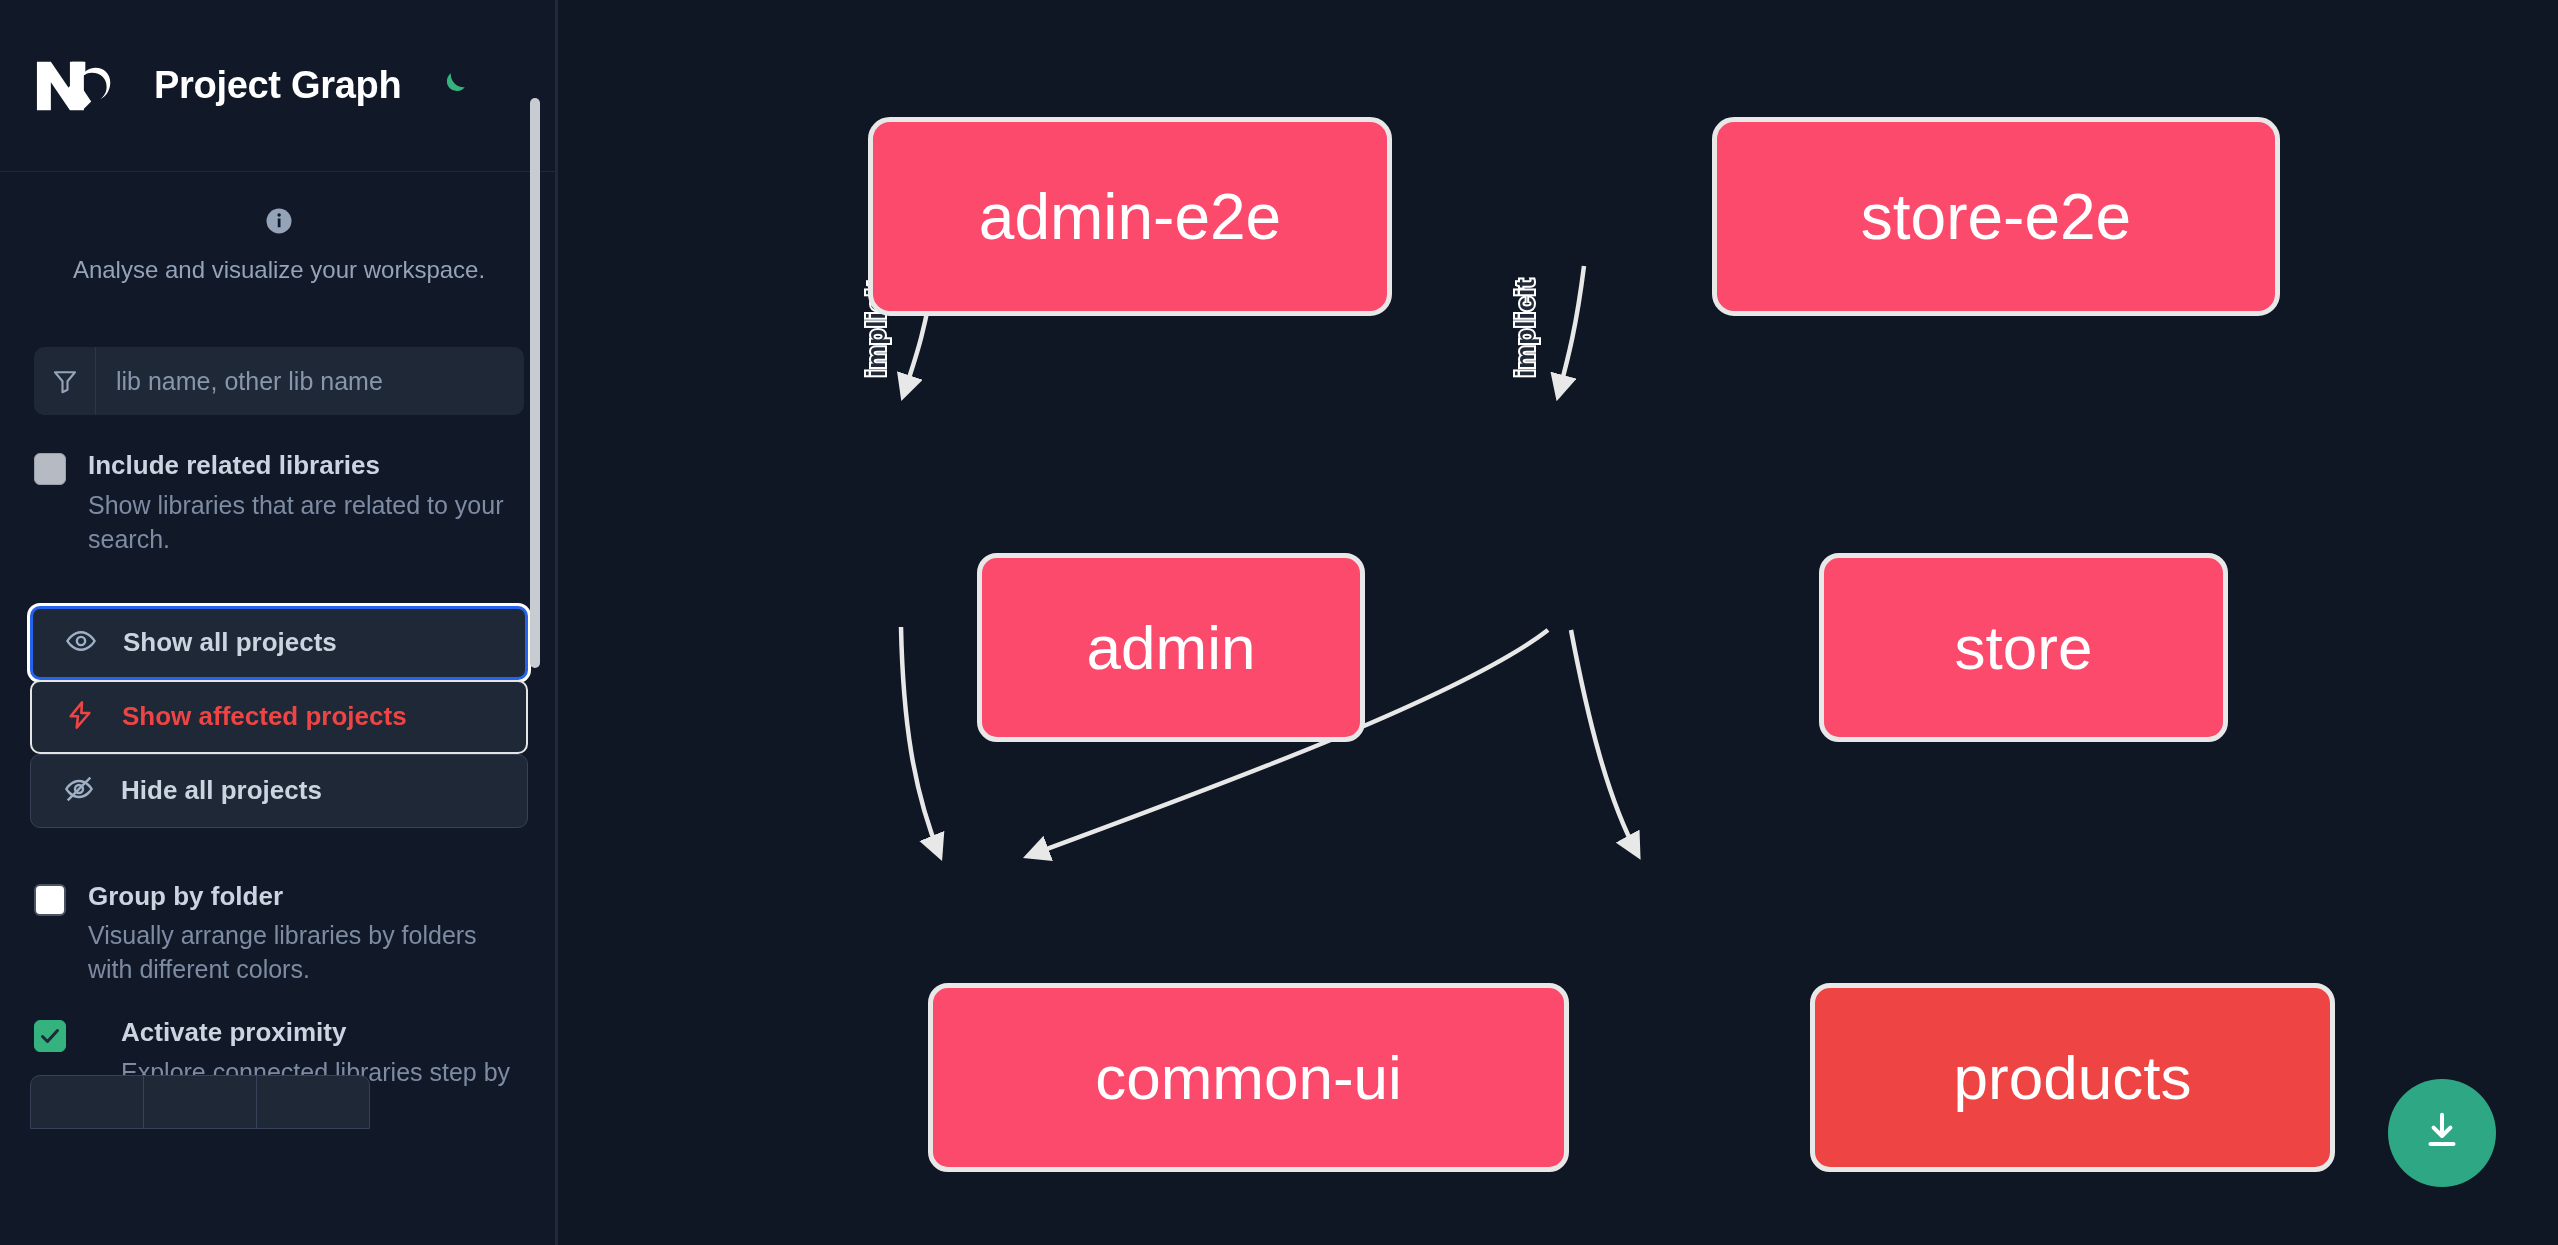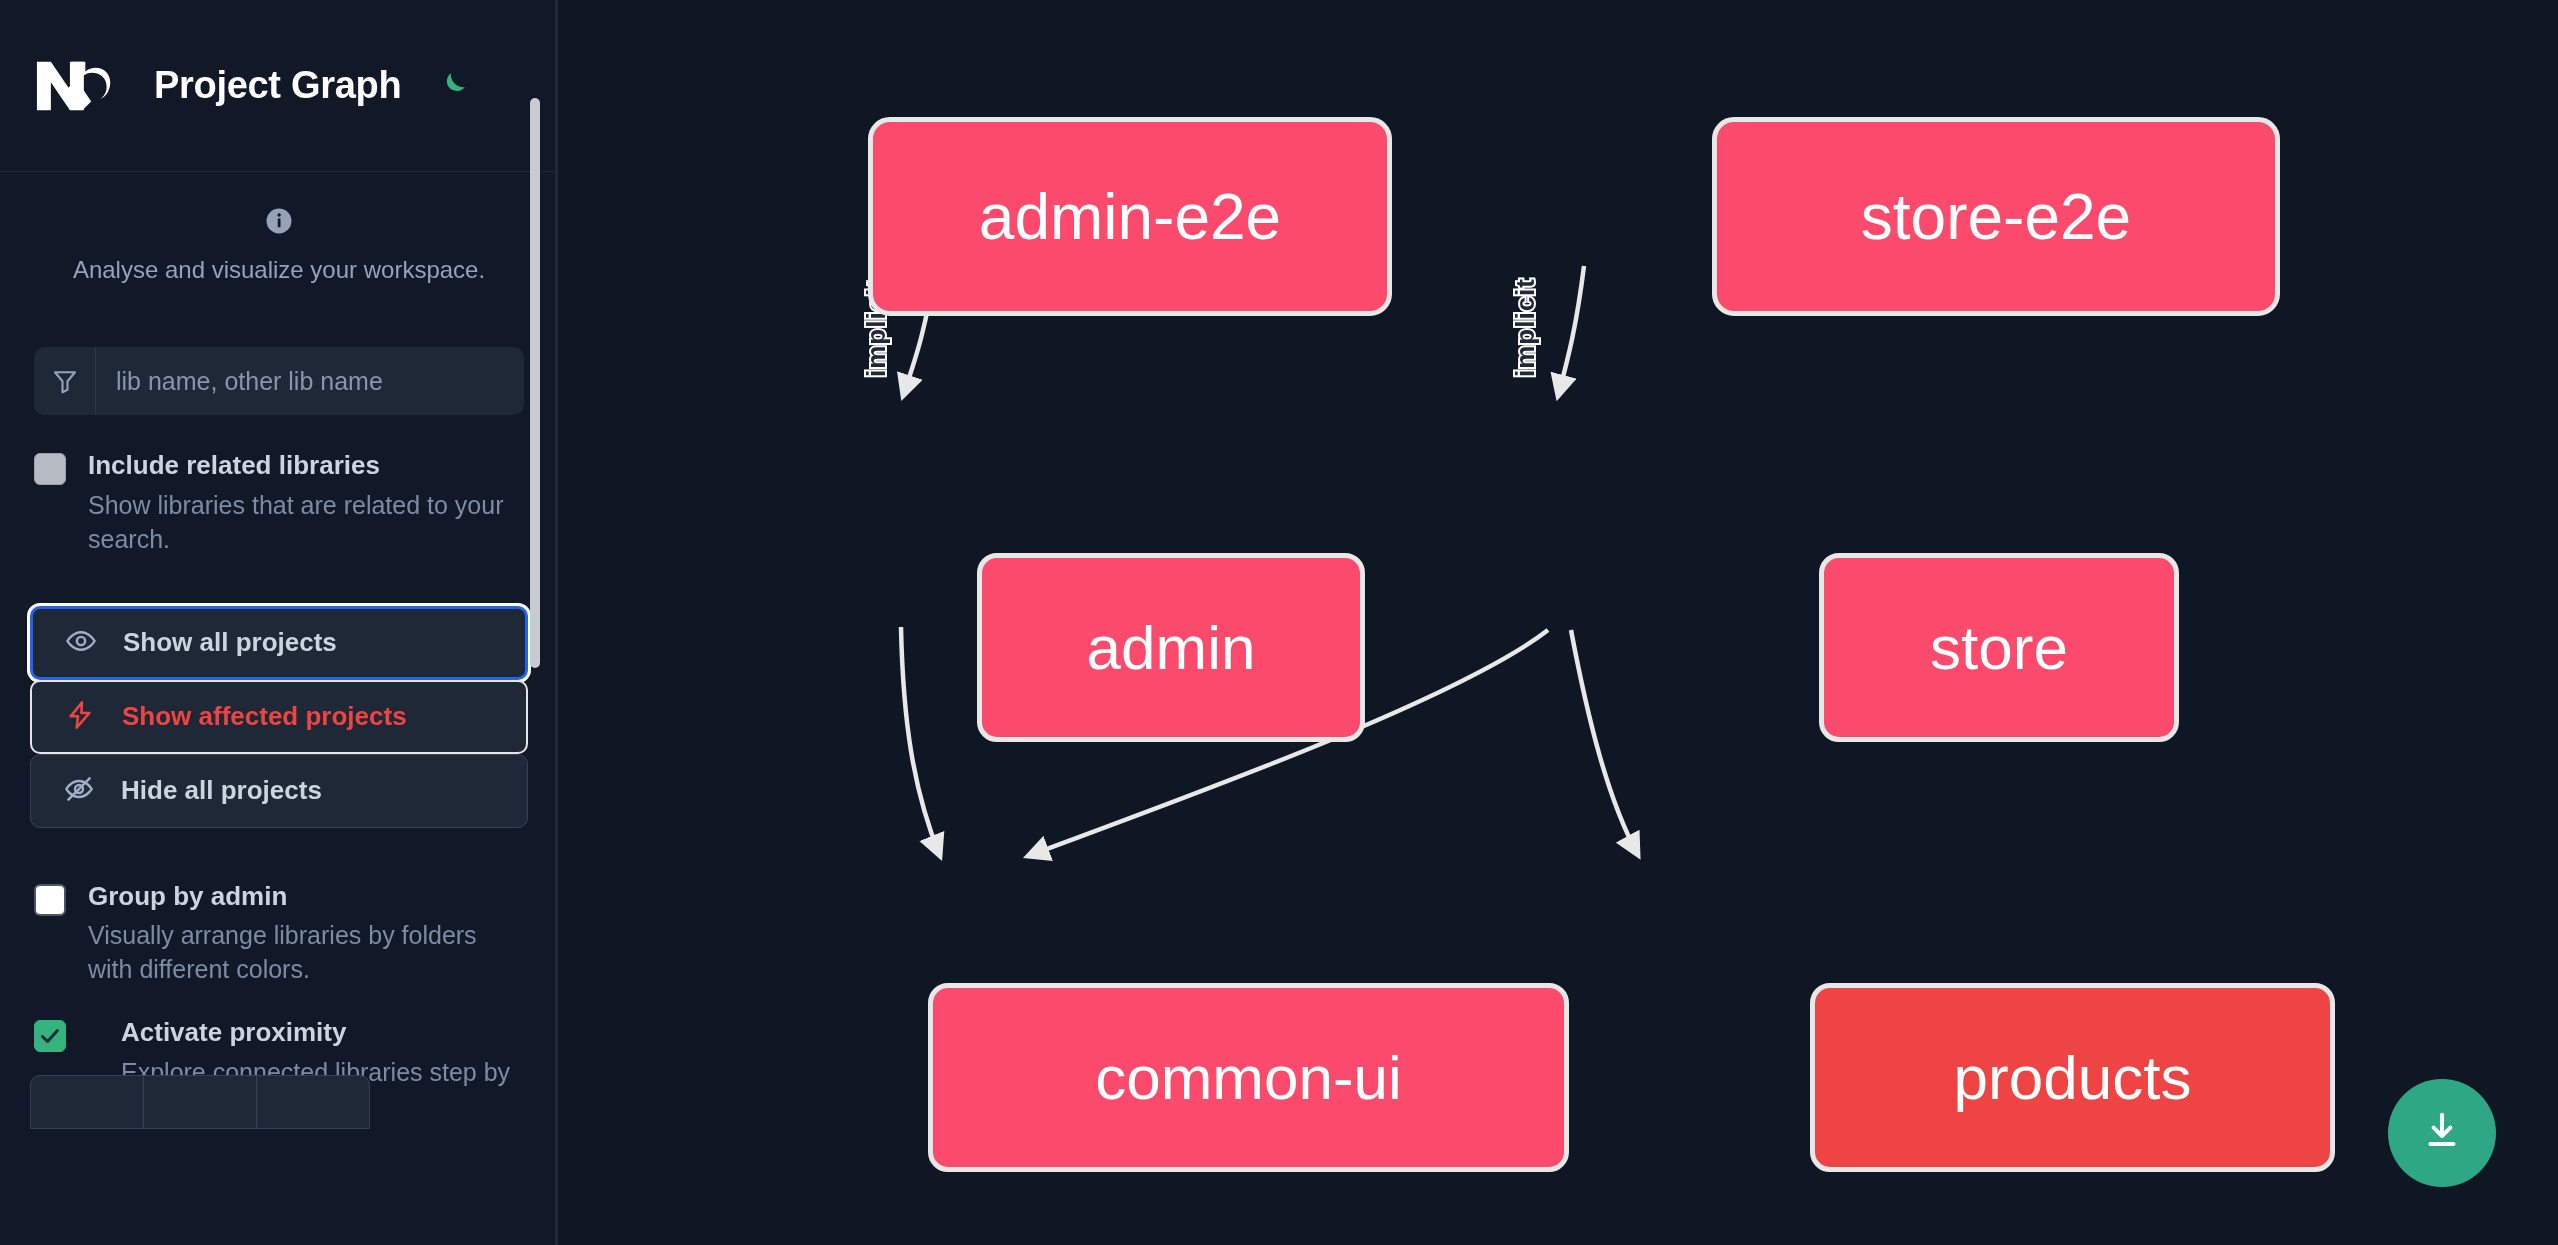--- a/index.html
+++ b/index.html
@@ -251,21 +251,21 @@
               <line x1="3.5" y1="20.5" x2="20.5" y2="3.5" stroke="#9fb0c6" stroke-width="1.8"></line>
             </svg>
           </span>
           <span class="lbl">Hide all projects</span>
         </div>
       </div>
 
       <div class="check-block" style="padding-top:52px">
         <span class="cb white"></span>
         <span class="cb-col">
-          <span class="cb-title">Group by admin</span>
+          <span class="cb-title">Group by folder</span>
           <div class="cb-desc">Visually arrange libraries by folders with different colors.</div>
         </span>
       </div>
 
       <div class="check-block tight">
         <span class="cb green">
           <svg viewBox="0 0 24 24" width="24" height="24" aria-hidden="true">
             <path fill="none" stroke="#1f2937" stroke-width="3" stroke-linecap="round" stroke-linejoin="round" d="M4.5 12.5 9.5 17.5 19.5 6.5"></path>
           </svg>
         </span>
@@ -314,21 +314,21 @@
 
     <div class="node" style="left:310px;  top:117px; width:524px;  height:199px; border-radius:22px;">
       <span class="node-label" style="font-size:64px;">admin-e2e</span>
     </div>
     <div class="node" style="left:1154px; top:117px; width:568px;  height:199px; border-radius:22px;">
       <span class="node-label" style="font-size:64px;">store-e2e</span>
     </div>
     <div class="node" style="left:419px;  top:553px; width:388px;  height:189px; border-radius:20px;">
       <span class="node-label" style="font-size:62px;">admin</span>
     </div>
-    <div class="node" style="left:1261px; top:553px; width:360px;  height:189px; border-radius:20px;">
+    <div class="node" style="left:1261px; top:553px; width:409px;  height:189px; border-radius:20px;">
       <span class="node-label" style="font-size:62px;">store</span>
     </div>
     <div class="node" style="left:370px;  top:983px; width:641px;  height:189px; border-radius:20px;">
       <span class="node-label" style="font-size:62px;">common-ui</span>
     </div>
     <div class="node grey" style="left:1252px; top:983px; width:525px; height:189px; border-radius:20px;">
       <span class="node-label" style="font-size:62px;">products</span>
     </div>
 
     <div class="fab">

